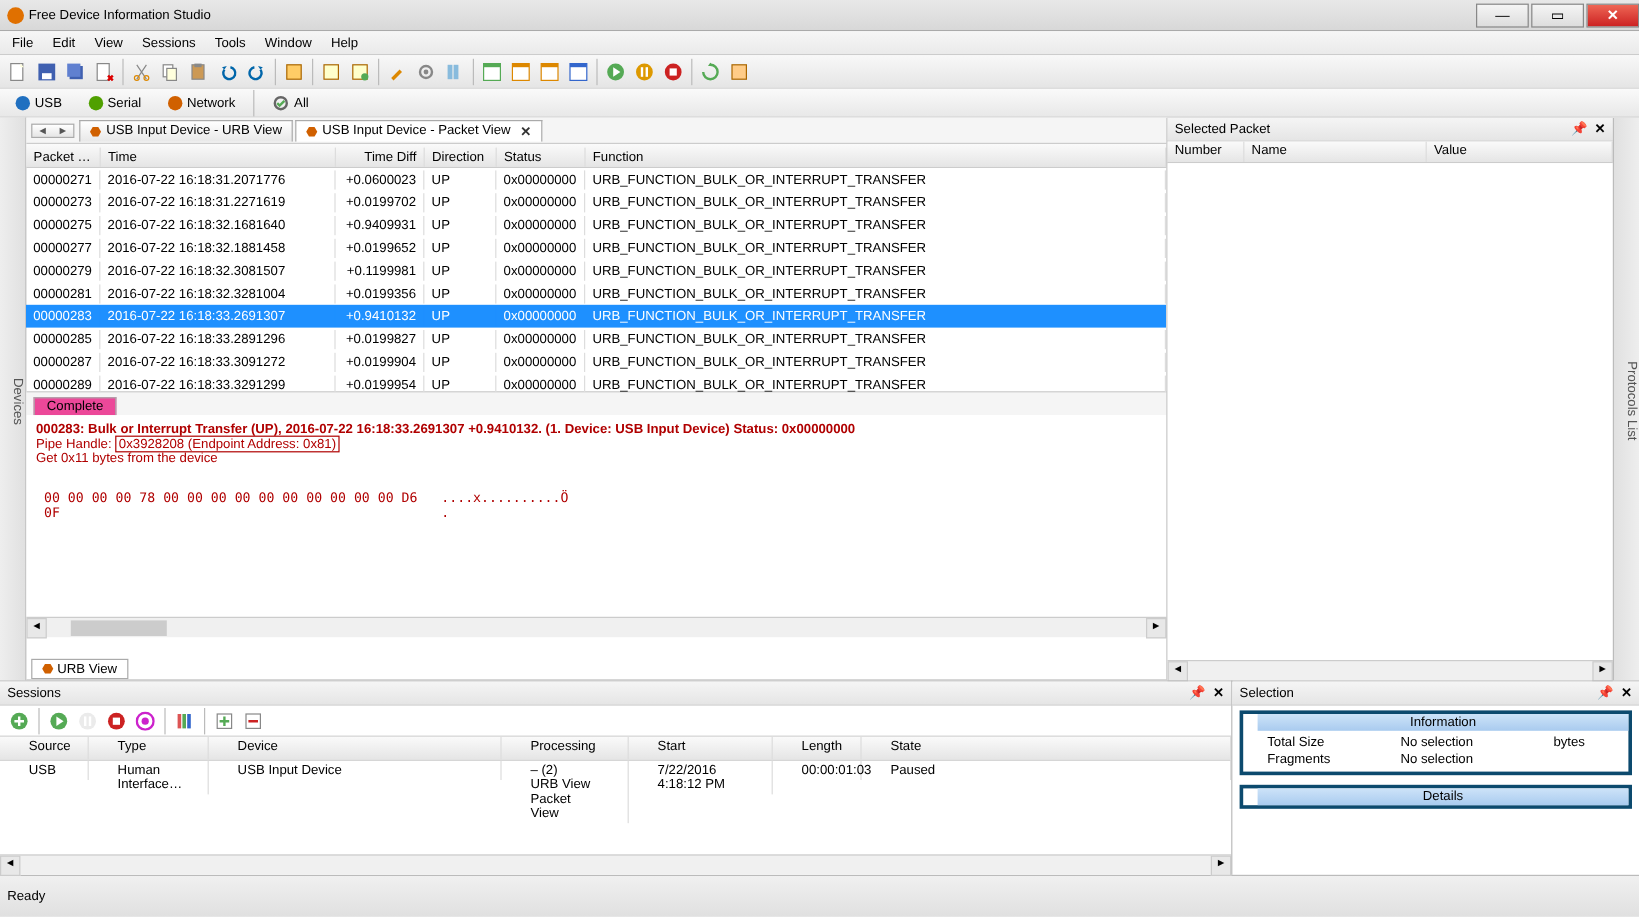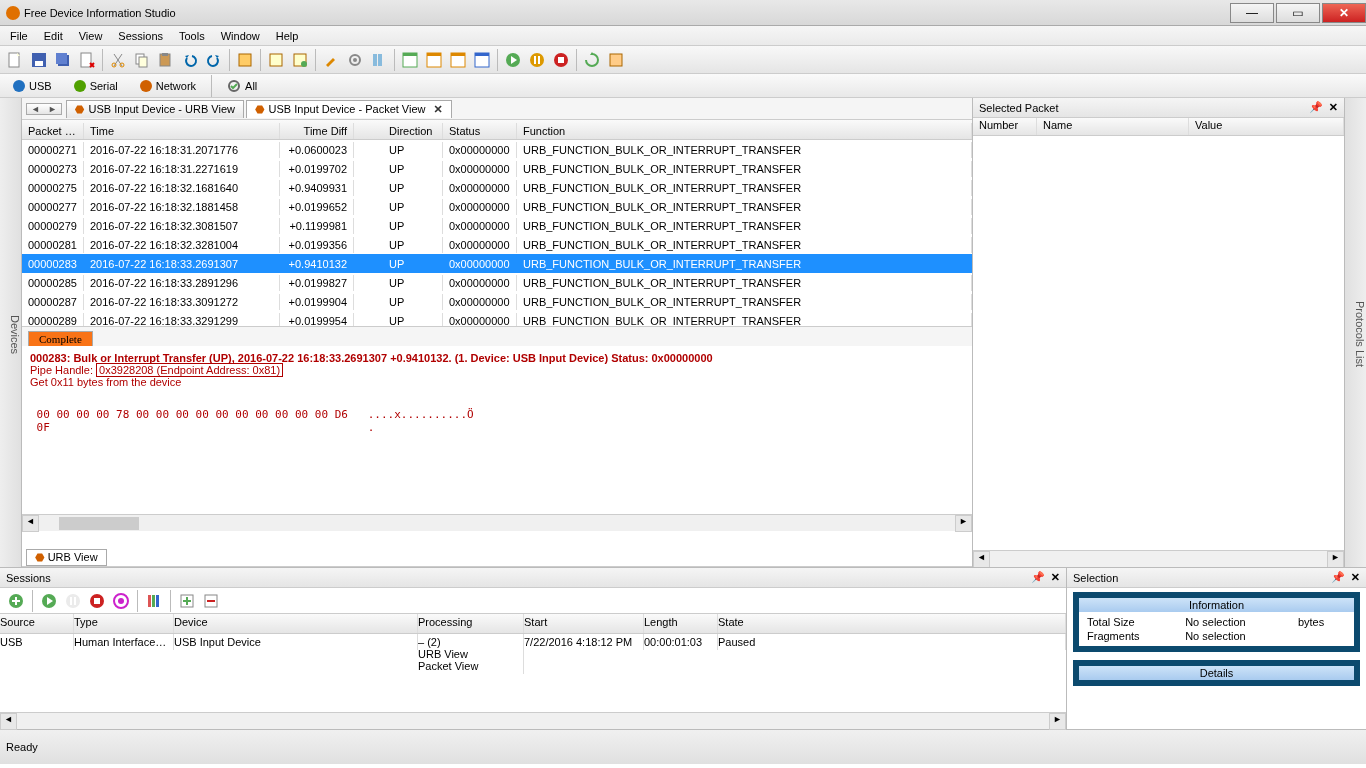--- a/index.html
+++ b/index.html
@@ -25,29 +25,29 @@
 .nav-arrows { display:flex; gap:0; margin-right:2px; border:1px solid #aaa; background:linear-gradient(#fff,#e5e5e5); }
 .nav-arrows span { padding:0 4px; font-size:9px; color:#555; }
 .tab { padding:2px 8px; background:linear-gradient(#fff,#e8e8e8); border:1px solid #aaa; border-bottom:none; display:flex; align-items:center; gap:4px; font-size:11px; }
 .tab.active { background:#fff; }
 .tab .x { font-size:11px; font-weight:bold; color:#333; margin-left:4px; }
 .grid-head { height:20px; background:linear-gradient(#fafafa,#e5e5e5); border-bottom:1px solid #ccc; display:flex;align-items:flex-end; }
 .grid-head div, .grid-row div { padding:2px 6px; border-right:1px solid #ddd; overflow:hidden; white-space:nowrap; }
 .col-packet { width:62px; }
 .col-time { width:196px; }
 .col-diff { width:74px; text-align:right; padding-right:10px; }
-.col-dir { width:60px;margin-left:29px; }
+.col-dir { width:60px; }
 .col-status { width:74px; }
 .col-func { flex:1; }
 .grid-body { flex:0 0 auto; overflow-y:scroll; height:186px; }
 .grid-row { display:flex; height:19px; align-items:center; font-size:11px; }
 .grid-row.selected { background:#1e90ff; color:#fff; }
 .grid-row.selected div { border-right:1px solid #1e90ff; }
 .detail-tabs { height:20px; background:#f5f5f5; border-top:1px solid #ccc; display:flex; align-items:flex-end; padding-left:6px; }
-.detail-tab { padding:1px 10px; background:#f97316; border:1px solid #aaa; border-bottom:none; font-size:11px;font-family:Liberation Serif, serif; }
+.detail-tab { padding:1px 10px; background:#ec4899; border:1px solid #aaa; border-bottom:none; font-size:11px; }
 .detail-pane { flex:1; background:#fff; padding:6px 8px; overflow-y:scroll; font-size:11px; }
 .detail-pane .hdr { color:#b00000; font-weight:bold; }
 .detail-pane .link { color:#b00000; border:1px solid #b00000; padding:0 2px; font-weight:normal; }
 .detail-pane .hex { color:#b00000; font-family:Consolas,monospace; margin-top:20px; }
 .scrollbar-horiz { height:17px; background:#f0f0f0; border-top:1px solid #ccc; display:flex; align-items:center; }
 .scrollbar-horiz .arrow { width:17px; height:17px; background:#e8e8e8; border:1px solid #ccc; text-align:center; font-size:9px; }
 .scrollbar-horiz .thumb { width:80px; height:13px; background:#ccc; margin-left:20px; }
 .btab { display:flex; border-bottom:1px solid #ccc; padding-left:4px; height:36px; align-items:flex-end; }
 .btab .t { padding:1px 8px; border:1px solid #aaa; background:#fff; font-size:11px; }
 .right-col { width:22px; background:linear-gradient(-90deg,#eee,#e0e0e0); border-left:1px solid #bbb; writing-mode:vertical-rl; text-align:center; padding-top:4px; font-size:10px; color:#555; }
@@ -55,25 +55,25 @@
 .panel-head .pin { margin-left:auto; font-size:11px; color:#555; }
 .panel-head .x { margin-left:6px; font-size:11px; font-weight:bold; }
 .right-panel { width:372px; border-left:1px solid #bbb; display:flex; flex-direction:column; }
 .sp-head { display:flex; height:18px; background:linear-gradient(#fafafa,#e5e5e5); border-bottom:1px solid #ccc; }
 .sp-head div { padding:1px 6px; border-right:1px solid #ddd; }
 .bottom { display:flex; height:162px; }
 .sessions { flex:1; border-top:1px solid #bbb; display:flex; flex-direction:column; }
 .sess-tb { height:26px; display:flex; align-items:center; gap:4px; padding-left:6px; border-bottom:1px solid #ccc; }
 .sess-tb .btn { width:20px; height:20px; display:flex; align-items:center; justify-content:center; }
 .sess-head { display:flex; height:20px; background:linear-gradient(#fafafa,#e5e5e5); border-bottom:1px solid #ccc; }
-.sess-head div, .sess-row div { padding:2px 0; border-right:1px solid #ddd; }
+.sess-head div, .sess-row div { padding:2px 24px; border-right:1px solid #ddd; }
 .sc-src{width:74px}.sc-type{width:100px}.sc-dev{width:244px}.sc-proc{width:106px}.sc-start{width:120px}.sc-len{width:74px}.sc-state{flex:1}
 .sess-row { display:flex; font-size:11px; align-items:flex-start; }
-.selection { width:300px; border-left:1px solid #bbb; border-top:1px solid #bbb; display:flex; flex-direction:column; }
-.sel-group { margin:4px 6px; border:6px solid #0c4a6e; }
+.selection { width:340px; border-left:1px solid #bbb; border-top:1px solid #bbb; display:flex; flex-direction:column; }
+.sel-group { margin:4px 6px; border:3px solid #0c4a6e;padding-left:12px; }
 .sel-title { background:linear-gradient(#cde3f8,#a9cbef); text-align:center; font-size:11px; padding:1px; }
 .sel-body { padding:2px 6px; }
 .sel-body table { width:100%; font-size:11px; }
 .statusbar { height:35px; background:linear-gradient(#f0f0f0,#e0e0e0); border-top:1px solid #bbb; display:flex; align-items:center; padding-left:6px; }
 </style>
 </head>
 <body>
 
 <div class="titlebar">
   <div class="icon"></div>

